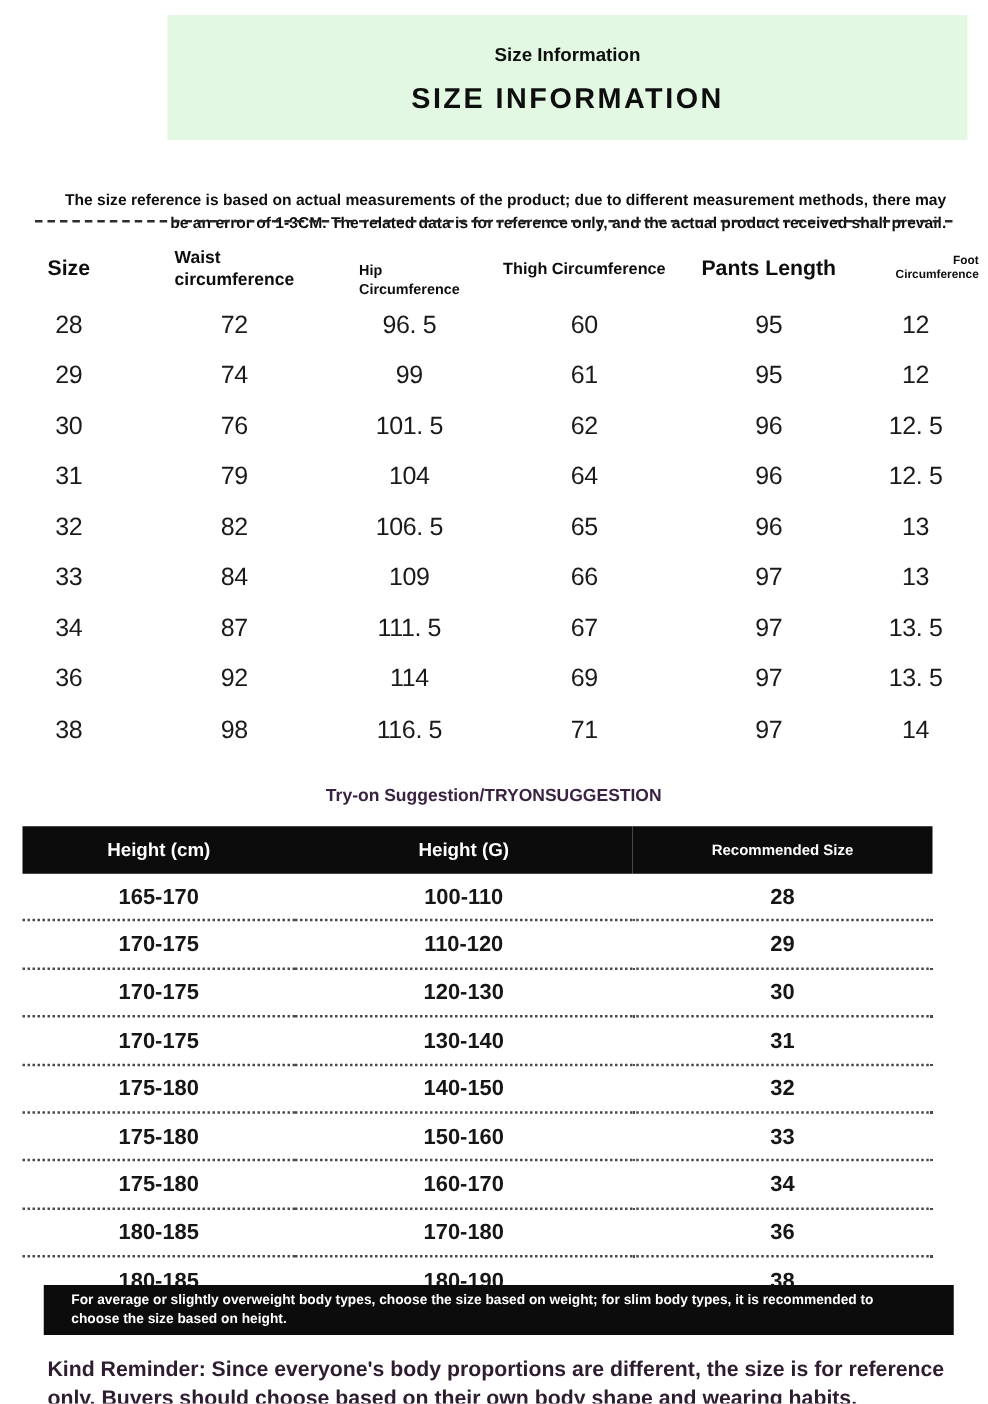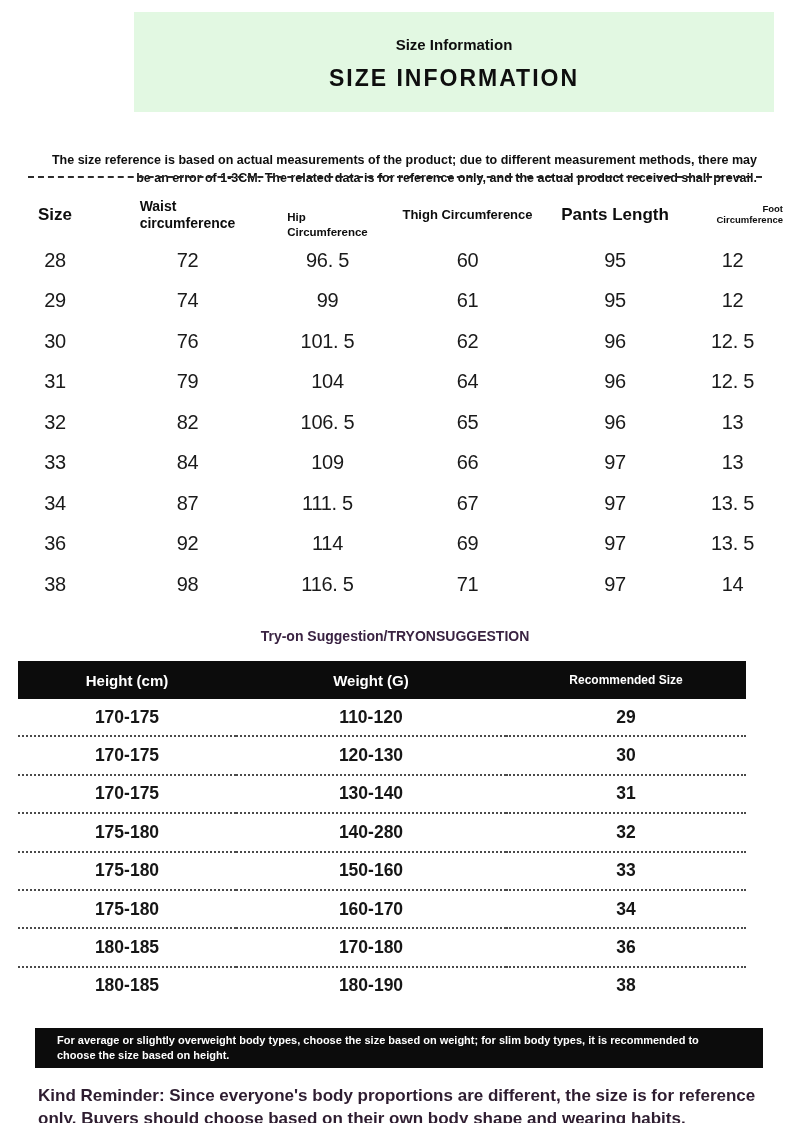--- a/index.html
+++ b/index.html
@@ -180,43 +180,48 @@
 
   <table class="tryon-table">
     <colgroup>
       <col class="tc0">
         <col class="tc1">
         <col class="tc2">
     </colgroup>
     <thead>
       <tr>
         <th class="t0">Height (cm)</th>
-        <th class="t1">Weight (G)</th>
+        <th class="t1">Height (G)</th>
         <th class="t2">Recommended Size</th>
       </tr>
     </thead>
     <tbody>
         <tr>
+          <td>165-170</td>
+          <td>100-110</td>
+          <td>28</td>
+        </tr>
+        <tr>
           <td>170-175</td>
           <td>110-120</td>
           <td>29</td>
         </tr>
         <tr>
           <td>170-175</td>
           <td>120-130</td>
           <td>30</td>
         </tr>
         <tr>
           <td>170-175</td>
           <td>130-140</td>
           <td>31</td>
         </tr>
         <tr>
           <td>175-180</td>
-          <td>140-280</td>
+          <td>140-150</td>
           <td>32</td>
         </tr>
         <tr>
           <td>175-180</td>
           <td>150-160</td>
           <td>33</td>
         </tr>
         <tr>
           <td>175-180</td>
           <td>160-170</td>

